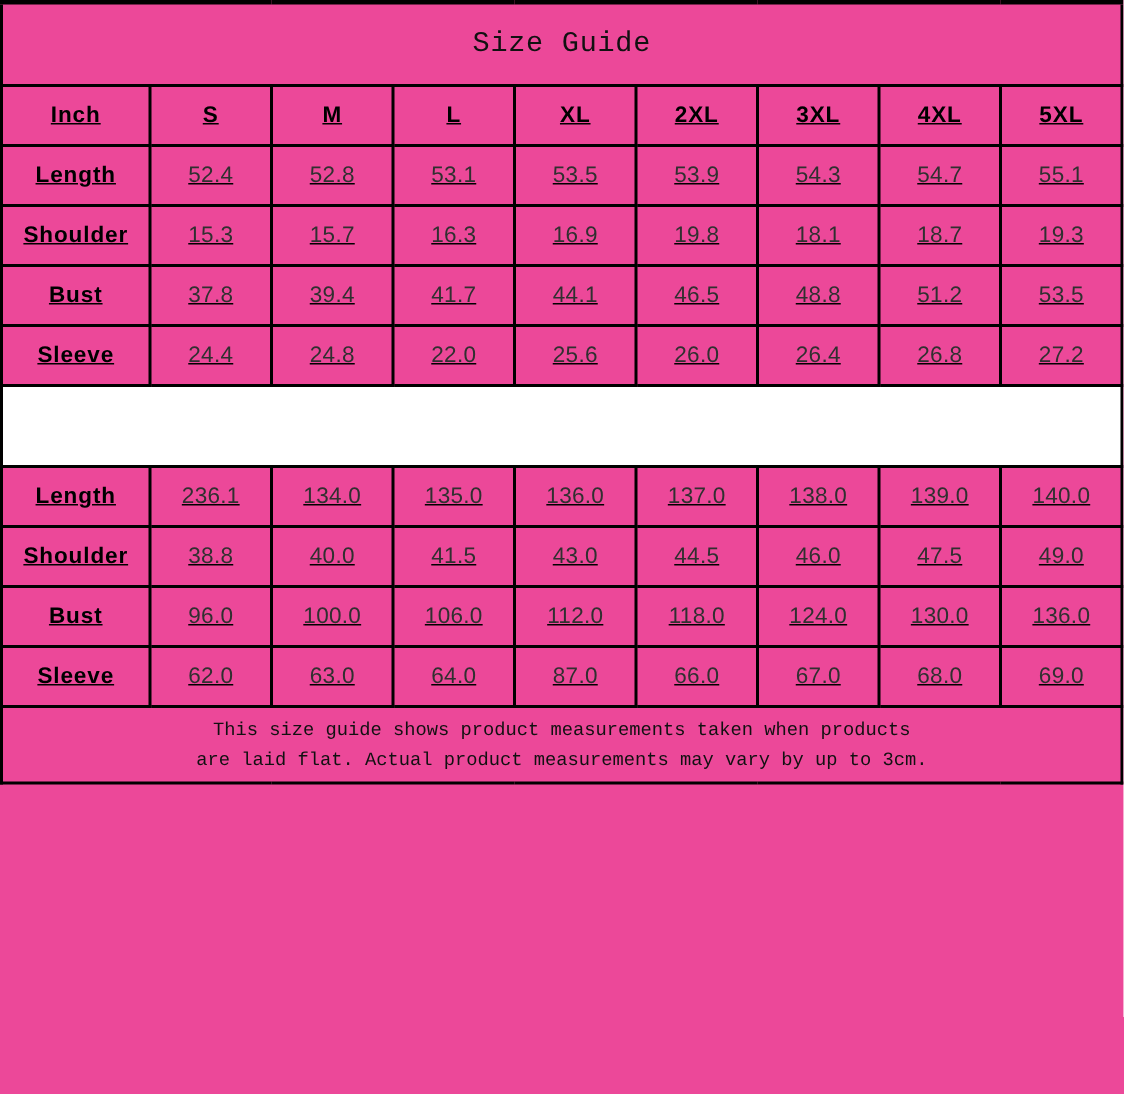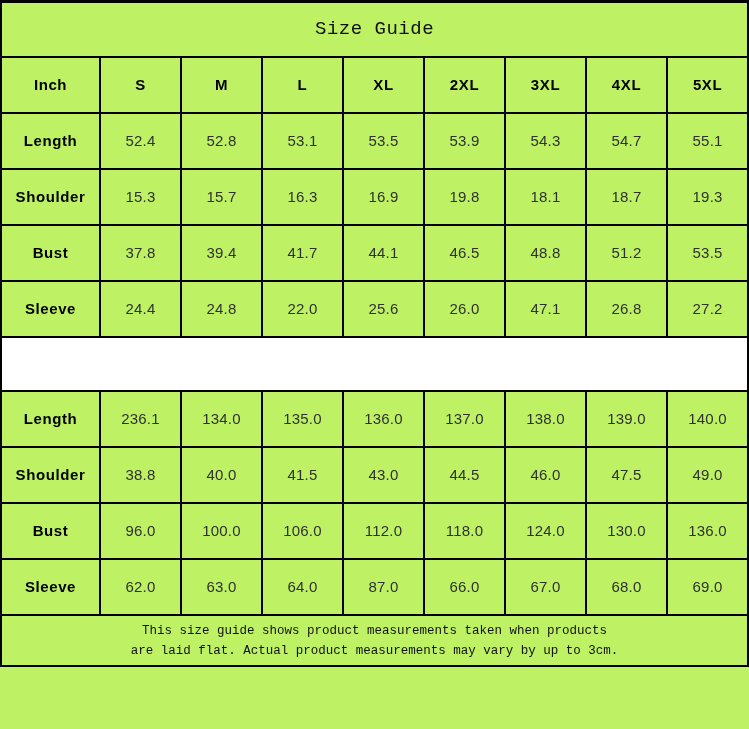--- a/index.html
+++ b/index.html
@@ -4,21 +4,21 @@
 <style>
   html, body {
     margin: 0;
     padding: 0;
     background: #ffffff;
   }
   #page {
     position: relative;
     width: 749px;
     height: 729px;
-    background: #bef264;
+    background: #ec4899;
     font-family: "Liberation Sans", "DejaVu Sans", sans-serif;
   }
   table.size-guide {
     width: 749px;
     border-collapse: collapse;
     table-layout: fixed;
     border: 2px solid #000;
     border-top-width: 3px;
   }
   col.c-label { width: 99px; }
@@ -26,21 +26,21 @@
 
   .size-guide td, .size-guide th {
     border: 2px solid #000;
     text-align: center;
     vertical-align: middle;
     padding: 0;
     overflow: hidden;
   }
 
   tr.r-title  { height: 55px; }
-  tr.r-row    { height: 56px; }
+  tr.r-row    { height: 40px; text-decoration: underline; }
   tr.r-spacer { height: 54px; }
   tr.r-footer { height: 51px; }
 
   td.title {
     font-family: "Liberation Mono", "DejaVu Sans Mono", monospace;
     font-size: 19px;
     font-weight: normal;
     color: #111111;
     letter-spacing: 0.5px;
   }
@@ -135,21 +135,21 @@
       <td class="val">53.5</td>
     </tr>
 
     <tr class="r-row">
       <th class="lbl">Sleeve</th>
       <td class="val">24.4</td>
       <td class="val">24.8</td>
       <td class="val">22.0</td>
       <td class="val">25.6</td>
       <td class="val">26.0</td>
-      <td class="val">47.1</td>
+      <td class="val">26.4</td>
       <td class="val">26.8</td>
       <td class="val">27.2</td>
     </tr>
 
     <tr class="r-spacer">
       <td class="spacer" colspan="9"></td>
     </tr>
 
 
     <tr class="r-row">

